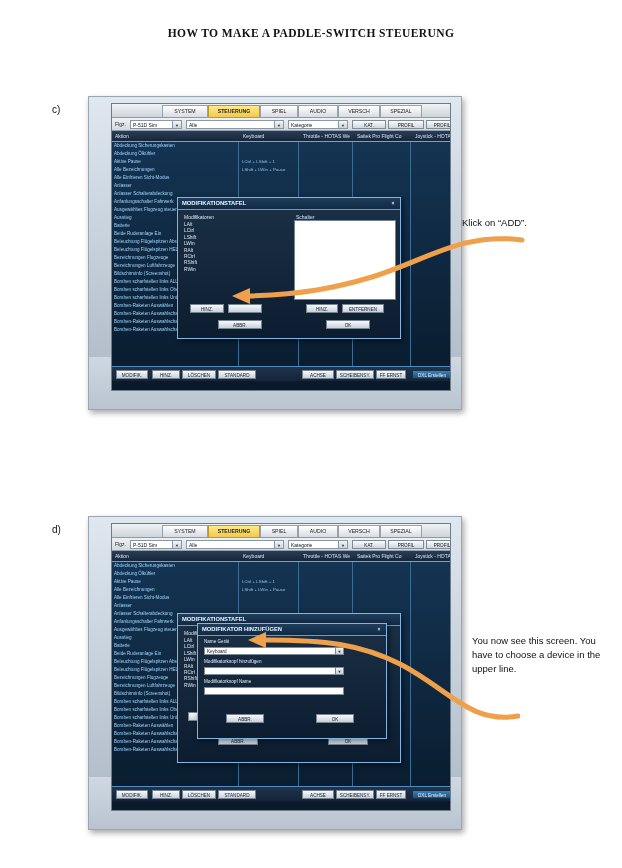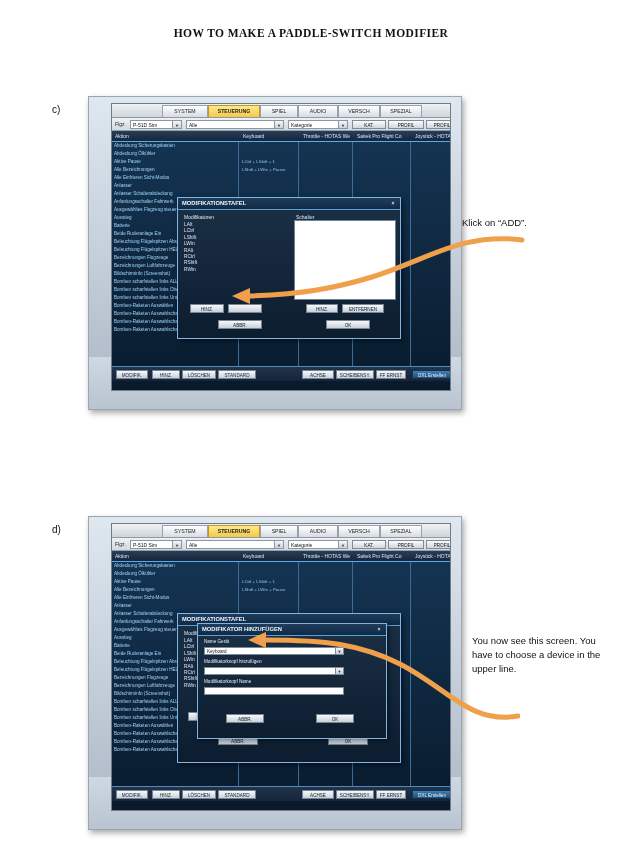--- a/index.html
+++ b/index.html
@@ -185,21 +185,21 @@
     font-size:9.5px;
     line-height:14px;
     color:#111;
     font-family:"Liberation Sans", sans-serif;
   }
   .arrow-svg{position:absolute;pointer-events:none;}
 </style>
 </head>
 <body>
 
-<div class="doc-title">HOW TO MAKE A PADDLE-SWITCH MODIFIER</div>
+<div class="doc-title">HOW TO MAKE A PADDLE-SWITCH STEUERUNG</div>
 
 <div class="step-label" style="left:52px;top:104px;">c)</div>
 <div class="step-label" style="left:52px;top:524px;">d)</div>
 
 <div class="shot" style="left:88px;top:96px;width:372px;height:312px;">
   <div class="shadowpad"></div>
 
   <div class="app" style="height:286px;">
 
     <div class="tabbar">

